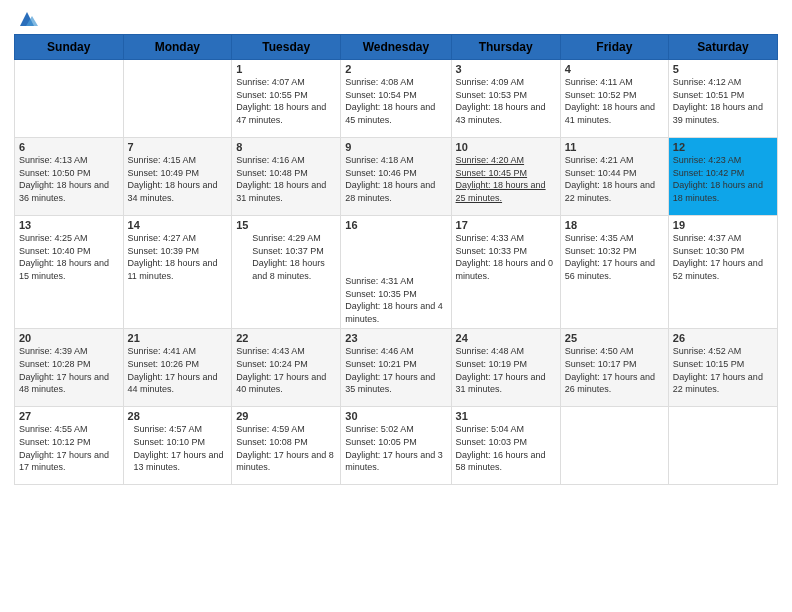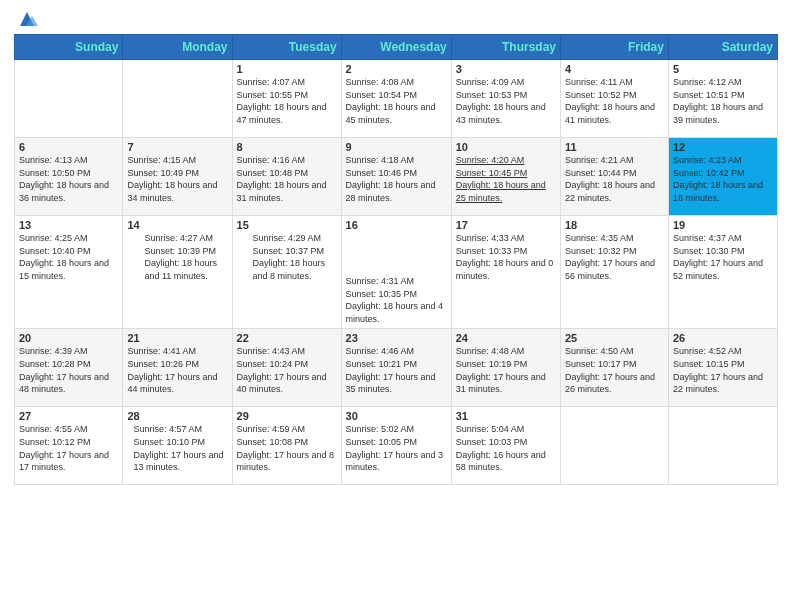--- a/index.html
+++ b/index.html
@@ -28,25 +28,25 @@
     .title-block {
       text-align: right;
     }
     .calendar {
       width: 100%;
       border-collapse: collapse;
       border: 1px solid #ccc;
     }
     .calendar th {
       background: #2a6ebb;
-      color: #5eead4;
+      color: #000000;
       font-size: 12px;
       font-weight: bold;
       padding: 5px 4px;
-      text-align: right;
+      text-align: center;
       border: 1px solid #2060aa;
     }
     .calendar td {
       vertical-align: top;
       font-size: 9.5px;
       color: #333;
       padding: 3px 4px;
       border: 1px solid #ddd;
       width: 113px;
       height: 78px;
@@ -186,21 +186,21 @@
         </tr>
         <tr>
           <td>
             <span class="day-num">13</span>
             <div class="day-info" style="white-space: pre-line;">Sunrise: 4:25 AM
 Sunset: 10:40 PM
 Daylight: 18 hours and 15 minutes.</div>
           </td>
           <td>
             <span class="day-num">14</span>
-            <div class="day-info" style="white-space: pre-line; margin-left: 17px;">Sunrise: 4:27 AM
+            <div class="day-info" style="white-space: pre-line;">Sunrise: 4:27 AM
 Sunset: 10:39 PM
 Daylight: 18 hours and 11 minutes.</div>
           </td>
           <td>
             <span class="day-num">15</span>
             <div class="day-info" style="white-space: pre-line; margin-left: 16px;">Sunrise: 4:29 AM
 Sunset: 10:37 PM
 Daylight: 18 hours and 8 minutes.</div>
           </td>
           <td>

